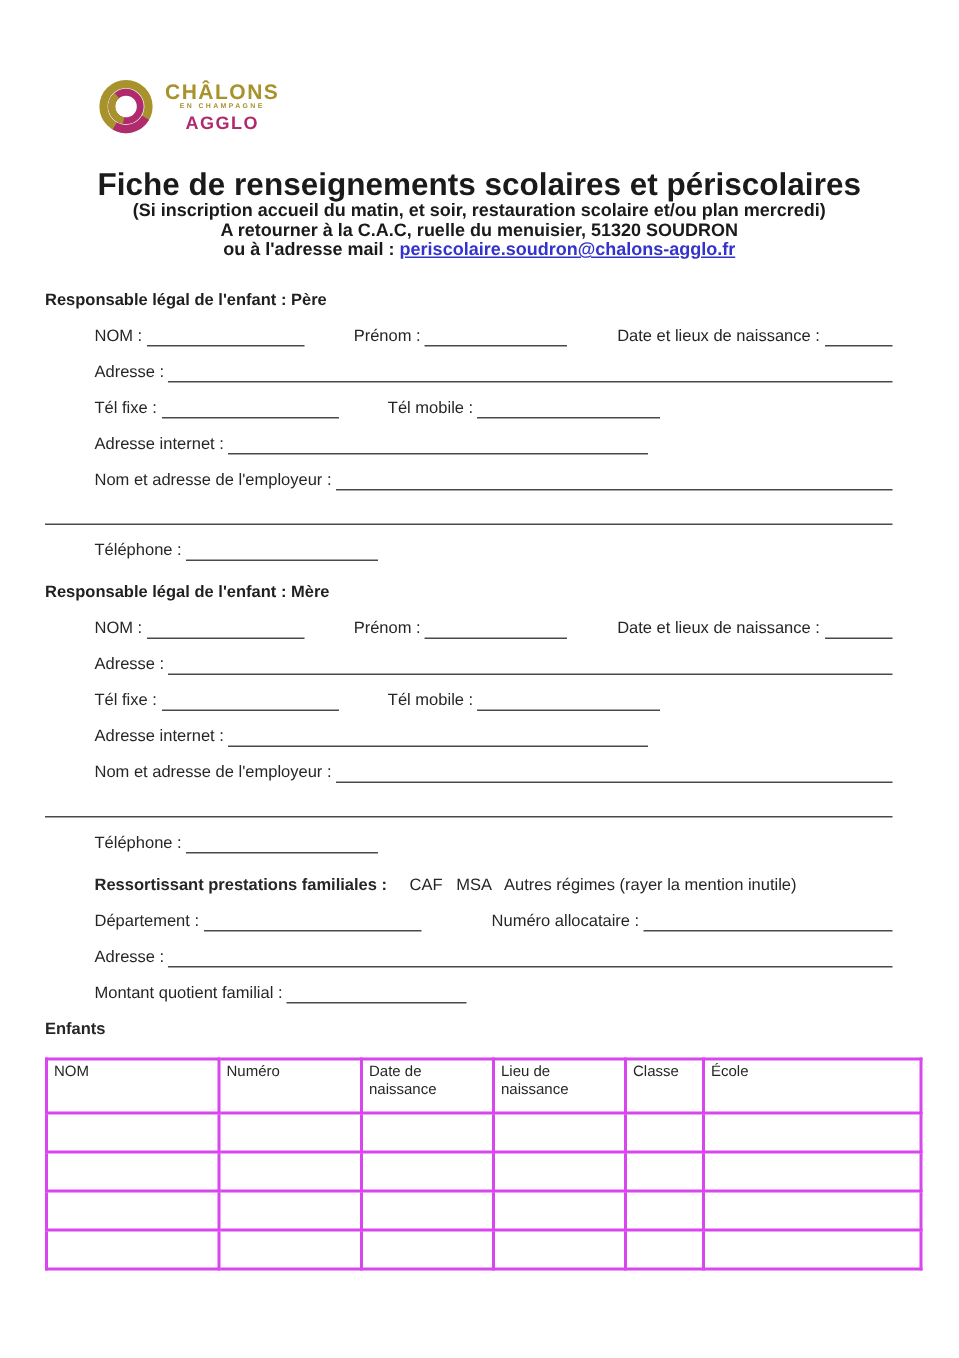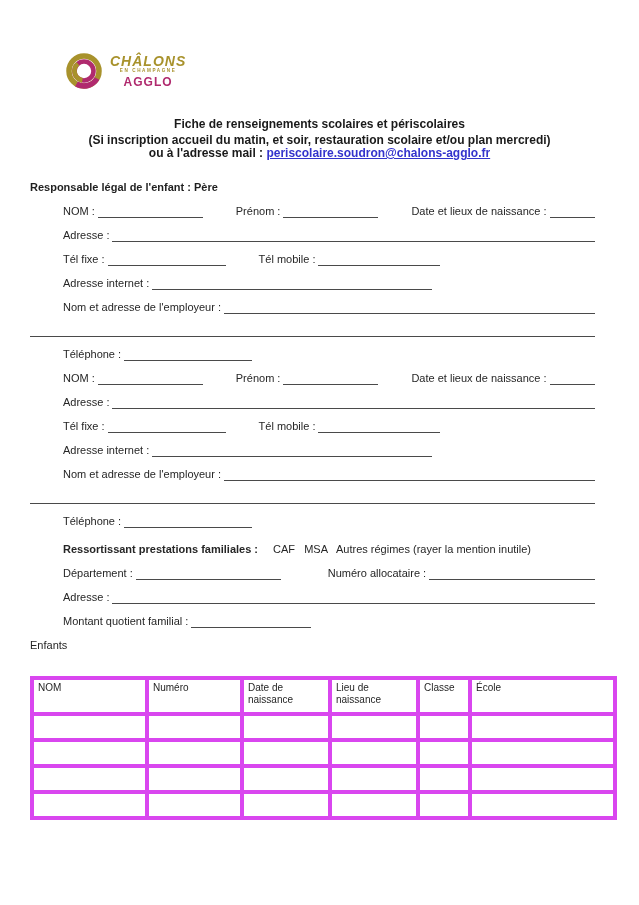--- a/index.html
+++ b/index.html
@@ -10,47 +10,47 @@
     color:#262626;
     position:relative;
     overflow:hidden;
   }
   .page { width:639px; height:905px; background:#fff; }
 
   
   .logo { display:flex; align-items:center; margin:42px 0 0 64px; height:58px; }
   .logo svg { width:40px; height:40px; }
   .logo-text { margin-left:6px; text-align:center; line-height:1; }
-  .logo-chalons { font-size:14px; font-weight:bold; color:#a8922c; letter-spacing:1px;font-style:italic; }
+  .logo-chalons { font-size:14px; font-weight:bold; color:#a8922c; letter-spacing:1px; }
   .logo-en { font-size:4.6px; font-weight:bold; color:#a8922c; letter-spacing:1.6px; margin-top:1px; }
   .logo-agglo { font-size:12px; font-weight:bold; color:#b02a6e; letter-spacing:1px; margin-top:2px; }
 
   
-  .title { text-align:center; font-size:12px; font-weight:bold; color:#1a1a1a; margin-top:14px; line-height:20px; }
+  .title { text-align:center; font-size:21px; font-weight:bold; color:#1a1a1a; margin-top:14px; line-height:20px; }
   .sub { text-align:center; font-size:12px; font-weight:bold; color:#1a1a1a; line-height:13px; }
   .mail-link { color:#3333cc; text-decoration:underline; cursor:pointer; }
 
   
   .content { margin:20px 44px 0 30px; width:565px; font-size:11px; }
   .sec-title { font-weight:bold; line-height:14px; margin-bottom:10px; color:#1f1f1f; }
   .row { display:flex; align-items:flex-end; line-height:14px; margin-bottom:10px; }
   .row .lbl { white-space:nowrap; margin-right:3px;padding-left:33px; }
   .blank { display:inline-block; border-bottom:1px solid #4a4a4a; height:13px; }
   .grow { flex:1 1 auto; }
   .w105 { width:105px; } .w95 { width:95px; } .w118 { width:118px; }
   .w122 { width:122px; } .w280 { width:280px; } .w128 { width:128px; }
   .w145 { width:145px; } .w120 { width:120px; }
   .sp14 { display:inline-block; width:14px; }
   .mt4 { margin-top:14px; }
   .opts { white-space:pre; margin-left:12px; }
 
   
-  .enfants-title { font-weight:normal; line-height:14px; margin:4px 0 24px; }
+  .enfants-title { font-weight:bold; line-height:14px; margin:4px 0 12px; }
   table.enfants { border-collapse:collapse; width:583px; table-layout:fixed; }
-  table.enfants th, table.enfants td { border:4px solid #d946ef; }
+  table.enfants th, table.enfants td { border:2px solid #d946ef; }
   table.enfants th {
     font-weight:normal; text-align:left; font-size:10px;
     padding:2px 14px 2px 4px; vertical-align:top; height:36px; line-height:12px;
   }
   table.enfants td { height:26px; }
 </style>
 </head>
 <body>
 
 <div class="page">
@@ -64,20 +64,21 @@
     </svg>
     <div class="logo-text">
       <div class="logo-chalons">CHÂLONS</div>
       <div class="logo-en">EN CHAMPAGNE</div>
       <div class="logo-agglo">AGGLO</div>
     </div>
   </div>
 
   <div class="title">Fiche de renseignements scolaires et périscolaires</div>
   <div class="sub">(Si inscription accueil du matin, et soir, restauration scolaire et/ou plan mercredi)</div>
+  <div class="sub">A retourner à la C.A.C, ruelle du menuisier, 51320 SOUDRON</div>
   <div class="sub">
     <span>ou à l'adresse mail : </span><span class="mail-link">periscolaire.soudron@chalons-agglo.fr</span>
   </div>
 
   <div class="content">
 
     <div class="sec-title">Responsable légal de l'enfant : Père</div>
 
     <div class="row">
       <span class="lbl">NOM :</span>
@@ -112,20 +113,21 @@
 
     <div class="row">
       <span class="blank grow"></span>
     </div>
 
     <div class="row">
       <span class="lbl">Téléphone :</span>
       <span class="blank w128"></span>
     </div>
 
+    <div class="sec-title mt4">Responsable légal de l'enfant : Mère</div>
 
     <div class="row">
       <span class="lbl">NOM :</span>
       <span class="blank w105"></span>
       <span class="lbl">Prénom :</span>
       <span class="blank w95"></span>
       <span class="lbl">Date et lieux de naissance :</span>
       <span class="blank grow"></span>
     </div>
 

